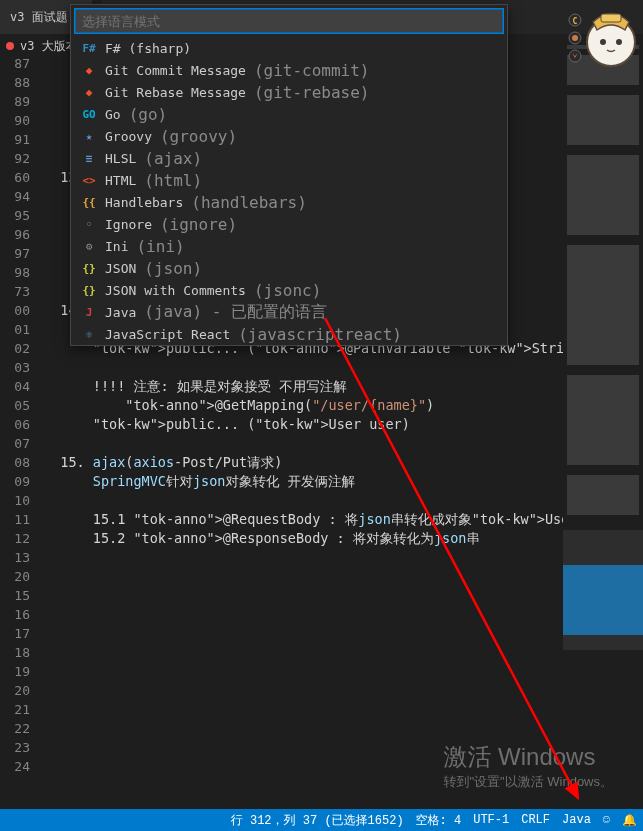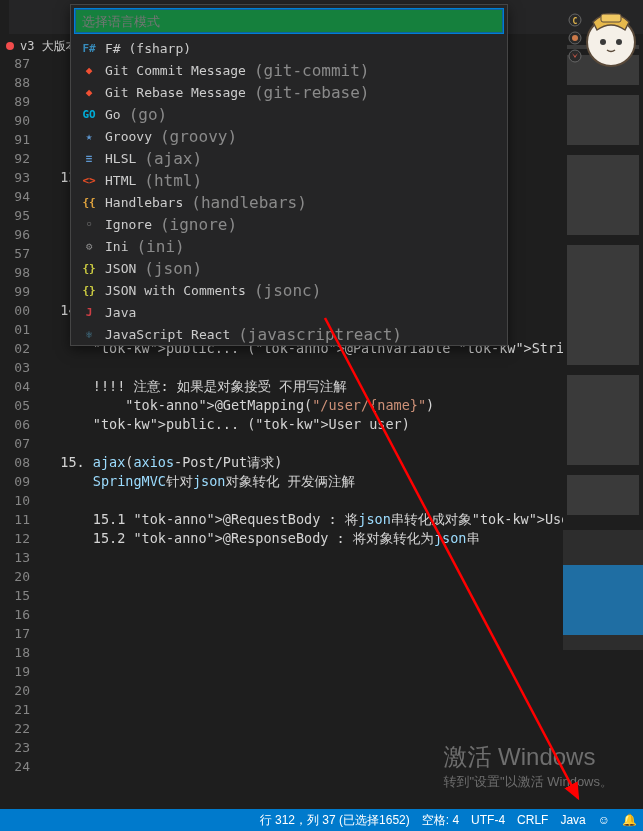--- a/index.html
+++ b/index.html
@@ -84,21 +84,21 @@
     width: 438px;
     background: #252526;
     border: 1px solid #454545;
     box-shadow: 0 4px 12px rgba(0,0,0,0.5);
     z-index: 50;
   }
   .palette-input {
     margin: 4px;
     width: calc(100% - 8px);
     height: 24px;
-    background: #15803d;
+    background: #404040;
     border: 1px solid #0e639c;
     outline: 1px solid #007fd4;
     color: #cccccc;
     padding: 0 6px;
     font-family: inherit;
     font-size: 13px;
   }
   .palette-list {
     max-height: 320px;
     overflow: hidden;
@@ -141,21 +141,21 @@
   
   .statusbar {
     position: absolute;
     left:0; right:0; bottom:0;
     height: 22px;
     background: #007acc;
     color: #ffffff;
     display: flex;
     align-items: center;
     font-size: 12px;
-    font-family: Liberation Sans, sans-serif;
+    font-family: Liberation Mono, monospace;
   }
   .statusbar .spacer { flex:1; }
   .status-item { padding: 0 6px; height:22px; display:flex; align-items:center; cursor:pointer; }
 
   
   .avatar-deco {
     position:absolute; top:0; right:0;
     width: 80px; height: 80px;
     z-index: 100;
   }
@@ -163,47 +163,51 @@
   .arrow-svg {
     position:absolute;
     z-index: 60;
     pointer-events:none;
   }
 </style>
 </head>
 <body>
 
 <div class="tabs">
+  <div class="tab">
+    <span>v3 面试题</span>
+    <span class="dot-unsaved">●</span>
+  </div>
   <div class="tab active" style="width:0; overflow:hidden; padding:0 4px;">
     <span class="dot-red"></span>
 
   </div>
 </div>
 
 <div style="position:absolute; top:35px; left:0; height:22px; display:flex; align-items:center; background:#1e1e1e; padding-left:6px; gap:6px; z-index:5;">
   <span class="dot-red" style="width:8px;height:8px;border-radius:50%;background:#f14c4c;display:inline-block;"></span>
   <span style="color:#cccccc;font-size:12px;">v3 大版本</span>
 </div>
 
 <div class="editor-wrap">
   <div class="gutter" id="gutter">
       <div>86</div>
       <div>87</div>
       <div>88</div>
       <div>89</div>
       <div>90</div>
       <div>91</div>
       <div>92</div>
-      <div>93</div>
+      <div>60</div>
       <div>94</div>
       <div>95</div>
       <div>96</div>
-      <div>57</div>
+      <div>97</div>
       <div>98</div>
-      <div>99</div>
+      <div>73</div>
       <div>00</div>
       <div>01</div>
       <div>02</div>
       <div>03</div>
       <div>04</div>
       <div>05</div>
       <div>06</div>
       <div>07</div>
       <div>08</div>
       <div>09</div>
@@ -296,20 +300,21 @@
         <span class="hint">(json)</span>
       </div>
       <div class="palette-item">
         <span class="lang-icon" style="color: rgb(203, 203, 65);">{}</span>
         <span>JSON with Comments</span>
         <span class="hint">(jsonc)</span>
       </div>
       <div class="palette-item selected">
         <span class="lang-icon" style="color: rgb(204, 62, 68);">J</span>
         <span>Java</span>
+        <span class="hint">(java) - 已配置的语言</span>
       </div>
       <div class="palette-item">
         <span class="lang-icon" style="color: rgb(81, 154, 186);">⚛</span>
         <span>JavaScript React</span>
         <span class="hint">(javascriptreact)</span>
       </div>
     </div>
 </div>
 
 <div class="java-highlight-box" style="top:296px; left:76px; width:250px; height:22px;"></div>
@@ -344,21 +349,21 @@
 
 <div class="watermark">
   <div class="t1">激活 Windows</div>
   <div class="t2">转到"设置"以激活 Windows。</div>
 </div>
 
 <div class="statusbar">
   <div class="spacer"></div>
   <div class="status-item">行 312，列 37 (已选择1652)</div>
   <div class="status-item">空格: 4</div>
-  <div class="status-item">UTF-4</div>
+  <div class="status-item">UTF-1</div>
   <div class="status-item">CRLF</div>
   <div class="status-item">Java</div>
   <div class="status-item">
       <span>☺</span>
     </div>
   <div class="status-item">
       <span>🔔</span>
     </div>
 </div>
 

